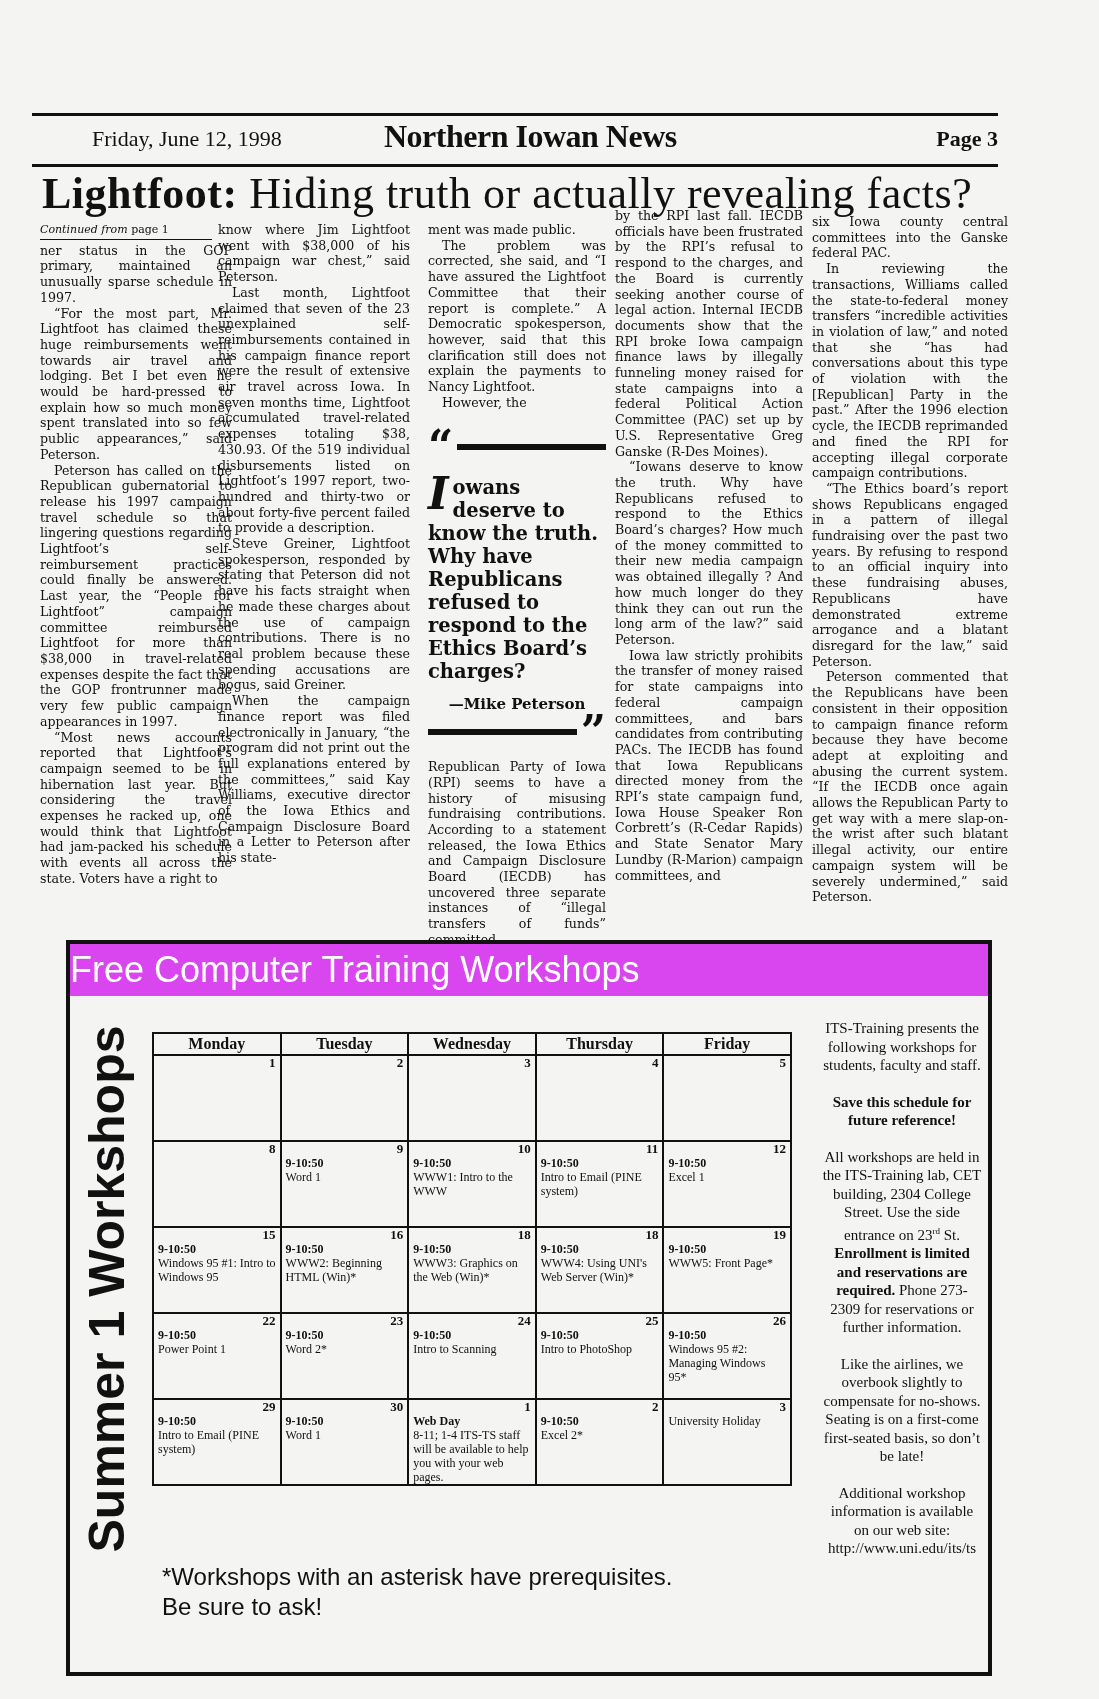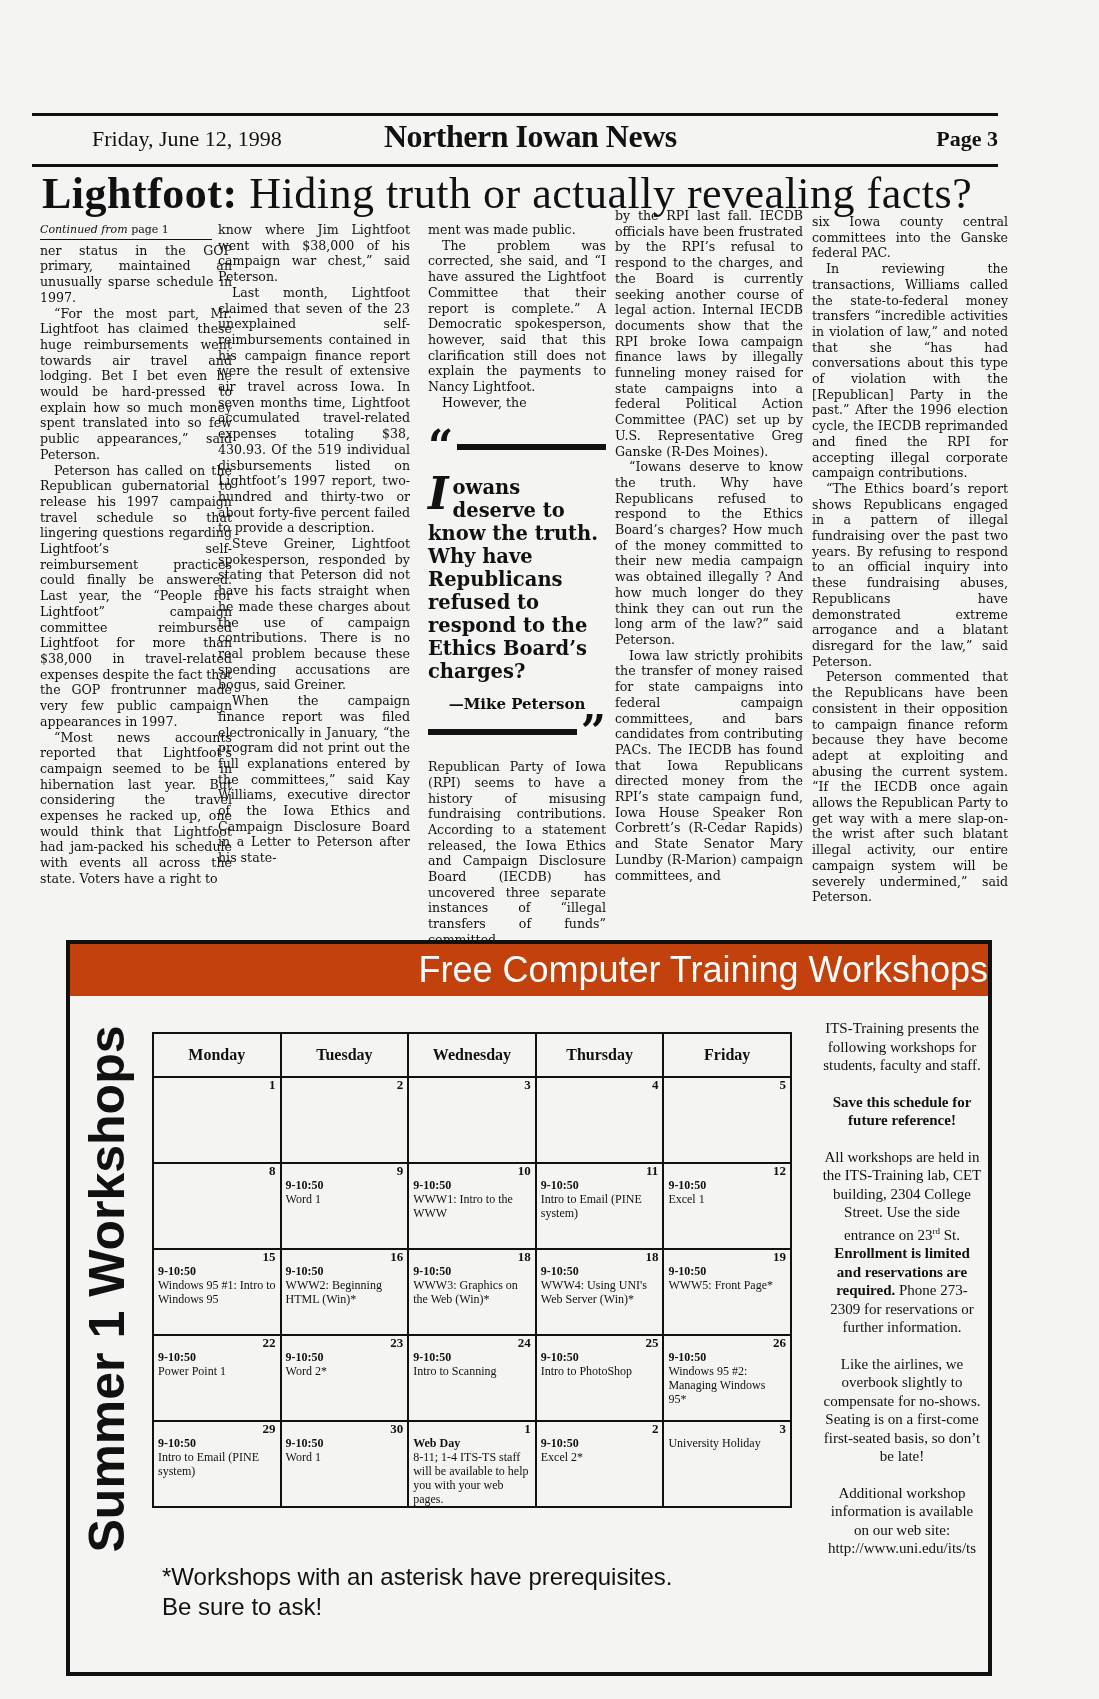--- a/index.html
+++ b/index.html
@@ -28,26 +28,26 @@
   .pq-open { font-size: 44px; line-height: 30px; font-family: "DejaVu Serif", serif; }
   .pq-bar { flex: 1; height: 6px; background: #111; margin-left: 4px; }
   .pq-text { font-size: 19.5px; line-height: 23px; margin-top: 14px; text-align: left; }
   .pq-drop { font-size: 44px; font-style: italic; float: left; line-height: 36px; margin-right: 4px; font-family: "DejaVu Serif", serif; }
   .pq-author { text-align: center; font-size: 15px; margin-top: 14px; }
   .pq-bottom { display: flex; align-items: center; height: 30px; margin-top: 4px; }
   .pq-bar2 { flex: 1; height: 6px; background: #111; margin-right: 4px; }
   .pq-close { font-size: 44px; line-height: 30px; }
 
   .ad { position: absolute; left: 66px; top: 940px; width: 918px; height: 728px; border: 4px solid #111; background: #f4f4f2; }
-  .ad-banner { height: 52px; background: #c2410c; color: #fff; text-align: right; font-family: "Liberation Sans", sans-serif; font-size: 36px; line-height: 52px; }
+  .ad-banner { height: 52px; background: #d946ef; color: #fff; text-align: left; font-family: "Liberation Sans", sans-serif; font-size: 36px; line-height: 52px; }
   .vert { position: absolute; left: 0px; top: 60px; width: 74px; height: 570px; }
   .vert span { position: absolute; left: 50%; top: 50%; transform: translate(-50%,-50%) rotate(-90deg); white-space: nowrap; font-family: "Liberation Sans", sans-serif; font-weight: bold; font-size: 50px; }
 
   .cal { position: absolute; left: 82px; top: 88px; width: 640px; border-collapse: collapse; font-family: "Liberation Serif", serif; font-size: 12px; table-layout: fixed; }
-  .cal th { border: 2px solid #111; font-size: 16px; font-weight: bold; height: 18px; padding: 12px; }
+  .cal th { border: 2px solid #111; font-size: 16px; font-weight: bold; height: 18px; padding: 1px; }
   .cal td { border: 2px solid #111; vertical-align: top; height: 84px; padding: 0 4px; line-height: 14px; }
   .cal td .day { text-align: right; font-weight: bold; font-size: 13px; }
   .cal td .time { font-weight: bold; }
 
   .side { position: absolute; left: 752px; top: 75px; width: 160px; text-align: center; font-family: "Liberation Serif", serif; font-size: 15px; line-height: 18.5px; }
   .side p { margin: 0 0 18px 0; }
   .side .bold { font-weight: bold; }
   .side sup { font-size: 9px; }
 
   .footnote { position: absolute; left: 92px; top: 618px; width: 640px; text-align: left; font-family: "Liberation Sans", sans-serif; font-size: 24px; line-height: 30px; }

